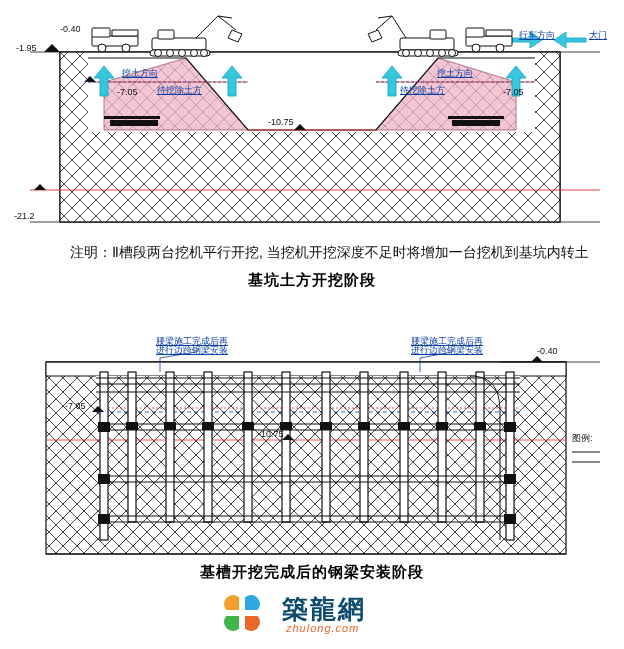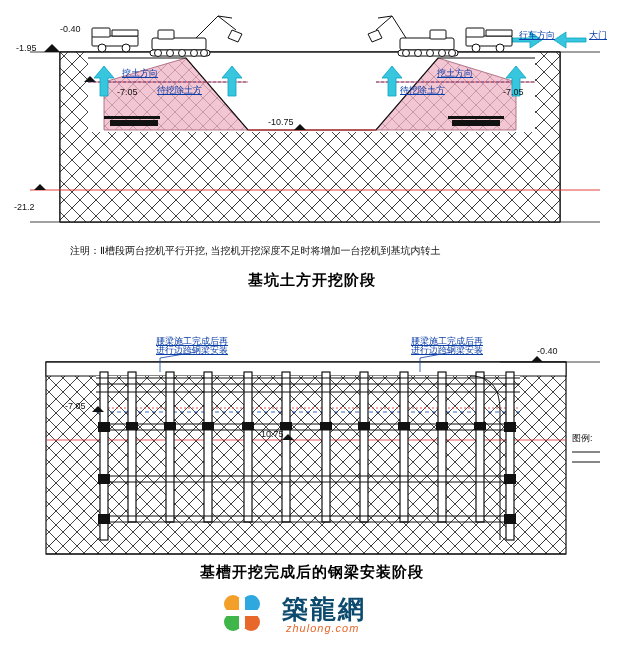--- a/index.html
+++ b/index.html
@@ -13,21 +13,21 @@
   .stage{position:absolute;left:0;top:0;width:624px;height:649px;}
   svg{display:block;}
   .lbl{position:absolute;white-space:nowrap;font-size:9px;line-height:1;}
   .lbl-blue{color:#0b3fa8;text-decoration:underline;}
   .lbl-black{color:#111;}
   .title{
     position:absolute;width:100%;text-align:center;
     font-weight:bold;color:#000000;font-size:15px;letter-spacing:1px;
   }
   .note{
-    position:absolute;font-size:10px;color:#111;white-space:nowrap;
+    position:absolute;font-size:14px;color:#111;white-space:nowrap;
   }
   .wm{position:absolute;}
   .wm-text{
     font-size:26px;font-weight:bold;color:#0c4a6e;letter-spacing:2px;
     font-family:"DejaVu Sans", sans-serif;
   }
   .wm-sub{font-size:11px;color:#e8682b;letter-spacing:1px;font-style:italic;}
   .wm-right{font-size:13px;color:#333;}
   .wx{
     display:inline-block;width:15px;height:13px;border-radius:3px;
@@ -242,21 +242,21 @@
       <line x1="572" y1="462" x2="600" y2="462"></line>
     </g>
   </g>
 </svg>
 
 <div class="lbl lbl-black" style="left:60px;top:25px;">-0.40</div>
 <div class="lbl lbl-black" style="left:16px;top:44px;">-1.95</div>
 <div class="lbl lbl-black" style="left:117px;top:88px;">-7.05</div>
 <div class="lbl lbl-black" style="left:503px;top:88px;">-7.05</div>
 <div class="lbl lbl-black" style="left:268px;top:118px;">-10.75</div>
-<div class="lbl lbl-black" style="left:14px;top:203px;">-21.2</div>
+<div class="lbl lbl-black" style="left:14px;top:212px;">-21.2</div>
 
 <div class="lbl lbl-blue" style="left:122px;top:69px;">挖土方向</div>
 <div class="lbl lbl-blue" style="left:437px;top:69px;">挖土方向</div>
 <div class="lbl lbl-blue" style="left:157px;top:86px;">待挖除土方</div>
 <div class="lbl lbl-blue" style="left:400px;top:86px;">待挖除土方</div>
 <div class="lbl lbl-blue" style="left:519px;top:31px;">行车方向</div>
 <div class="lbl lbl-blue" style="left:589px;top:31px;">大门</div>
 
 <div class="note" style="left:70px;top:244px;">注明：Ⅱ槽段两台挖机平行开挖, 当挖机开挖深度不足时将增加一台挖机到基坑内转土</div>
 <div class="title" style="top:271px;">基坑土方开挖阶段</div>

